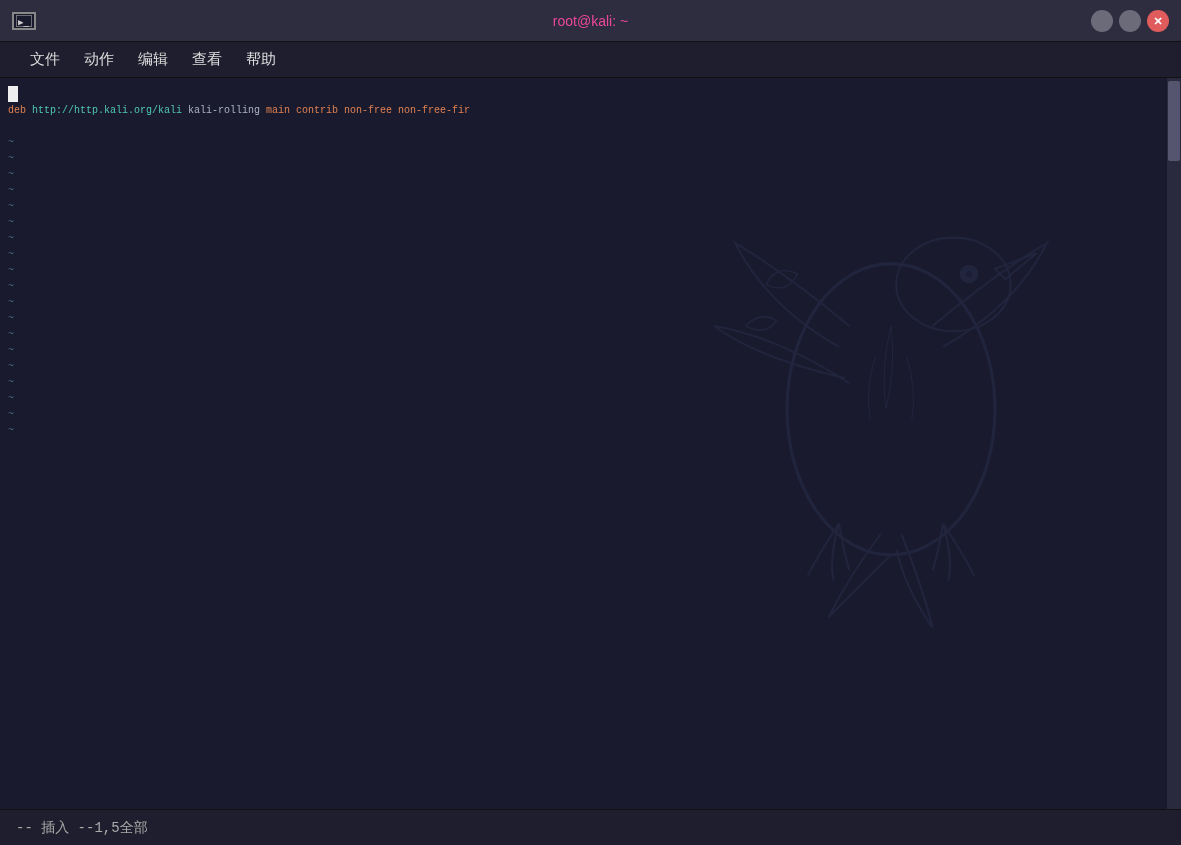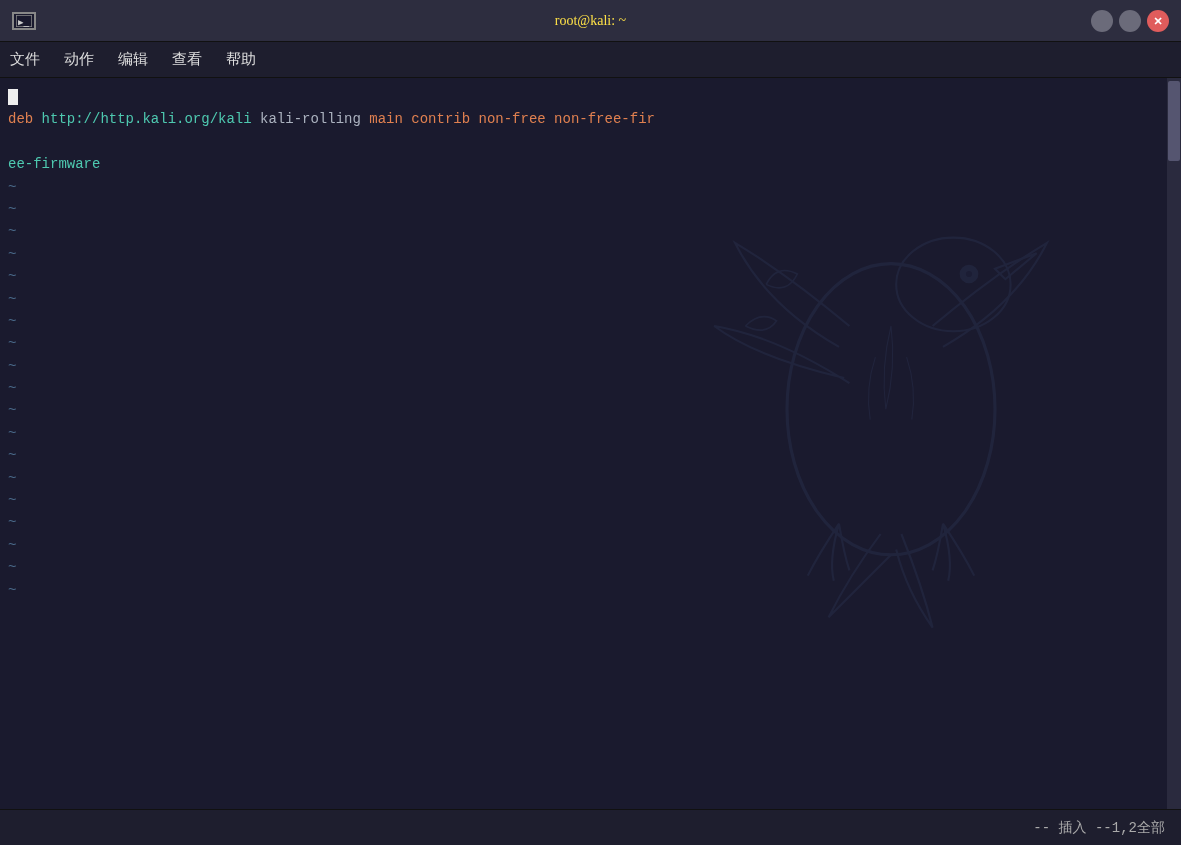--- a/index.html
+++ b/index.html
@@ -38,23 +38,23 @@
       justify-content: center;
       color: #eee;
       font-size: 10px;
       font-weight: bold;
     }
 
     .titlebar-center {
       position: absolute;
       left: 50%;
       transform: translateX(-50%);
-      color: #fde047;
-      font-size: 14px;
-      font-family: Liberation Serif, serif;
+      color: #ec4899;
+      font-size: 14px;
+      font-family: Liberation Sans, sans-serif;
     }
 
     .titlebar-right {
       display: flex;
       align-items: center;
       gap: 6px;
     }
 
     .win-btn {
       width: 22px;
@@ -67,21 +67,21 @@
     .btn-minimize { background: #6b6b7a; }
     .btn-maximize { background: #6b6b7a; }
     .btn-close { background: #e05c5c; }
 
     
     .menubar {
       display: flex;
       align-items: center;
       background: #1e1e2e;
       height: 36px;
-      padding: 0 0;
+      padding: 0 20px;
       gap: 4px;
       border-bottom: 1px solid #111;
     }
 
     .menu-item {
       color: #ddd;
       font-family: 'Microsoft YaHei', sans-serif;
       font-size: 15px;
       padding: 4px 10px;
       cursor: pointer;
@@ -105,21 +105,21 @@
       width: 420px;
       height: 520px;
       opacity: 0.12;
       pointer-events: none;
     }
 
     .editor-content {
       flex: 1;
       padding: 8px 7px 8px 8px;
       color: #aaa;
-      font-size: 14px;
+      font-size: 10px;
       line-height: 1.6;
       font-family: 'Courier New', Courier, monospace;
       overflow: hidden;
       position: relative;
       z-index: 1;
     }
 
     .cursor-block {
       display: inline-block;
       width: 10px;
@@ -152,21 +152,21 @@
       margin: 1px;
       border-radius: 2px;
       position: absolute;
       top: 2px;
     }
 
     
     .statusbar {
       display: flex;
       align-items: center;
-      justify-content: flex-end;
+      justify-content: flex-start;
       background: #1e1e2e;
       height: 36px;
       padding: 0 16px;
       border-top: 1px solid #111;
     }
 
     .statusbar-left {
       color: #aaa;
       font-family: 'Courier New', Courier, monospace;
       font-size: 14px;
@@ -250,21 +250,20 @@
   </svg>
 
   <div class="editor-content">
 
     <span class="line"><span class="cursor-block"></span></span>
 
     <span class="line"><span class="c-orange">deb </span><span class="c-cyan">http://http.kali.org/kali</span><span class="c-white"> kali-rolling </span><span class="c-orange">main contrib non-free non-free-fir</span></span>
 
     <span class="line"> </span>
 
-    <span class="line"><span class="c-cyan">ee-firmware</span></span>
 
     <span class="line c-tilde">~</span>
     <span class="line c-tilde">~</span>
     <span class="line c-tilde">~</span>
     <span class="line c-tilde">~</span>
     <span class="line c-tilde">~</span>
     <span class="line c-tilde">~</span>
     <span class="line c-tilde">~</span>
     <span class="line c-tilde">~</span>
     <span class="line c-tilde">~</span>
@@ -280,15 +279,15 @@
     <span class="line c-tilde">~</span>
   </div>
 
   <div class="scrollbar">
     <div class="scrollbar-thumb"></div>
   </div>
 </div>
 
 <div class="statusbar">
   <span class="statusbar-left">-- 插入 --</span>
-  <span class="statusbar-center">1,2</span>
+  <span class="statusbar-center">1,5</span>
   <span class="statusbar-right">全部</span>
 </div>
 
 </body></html>

